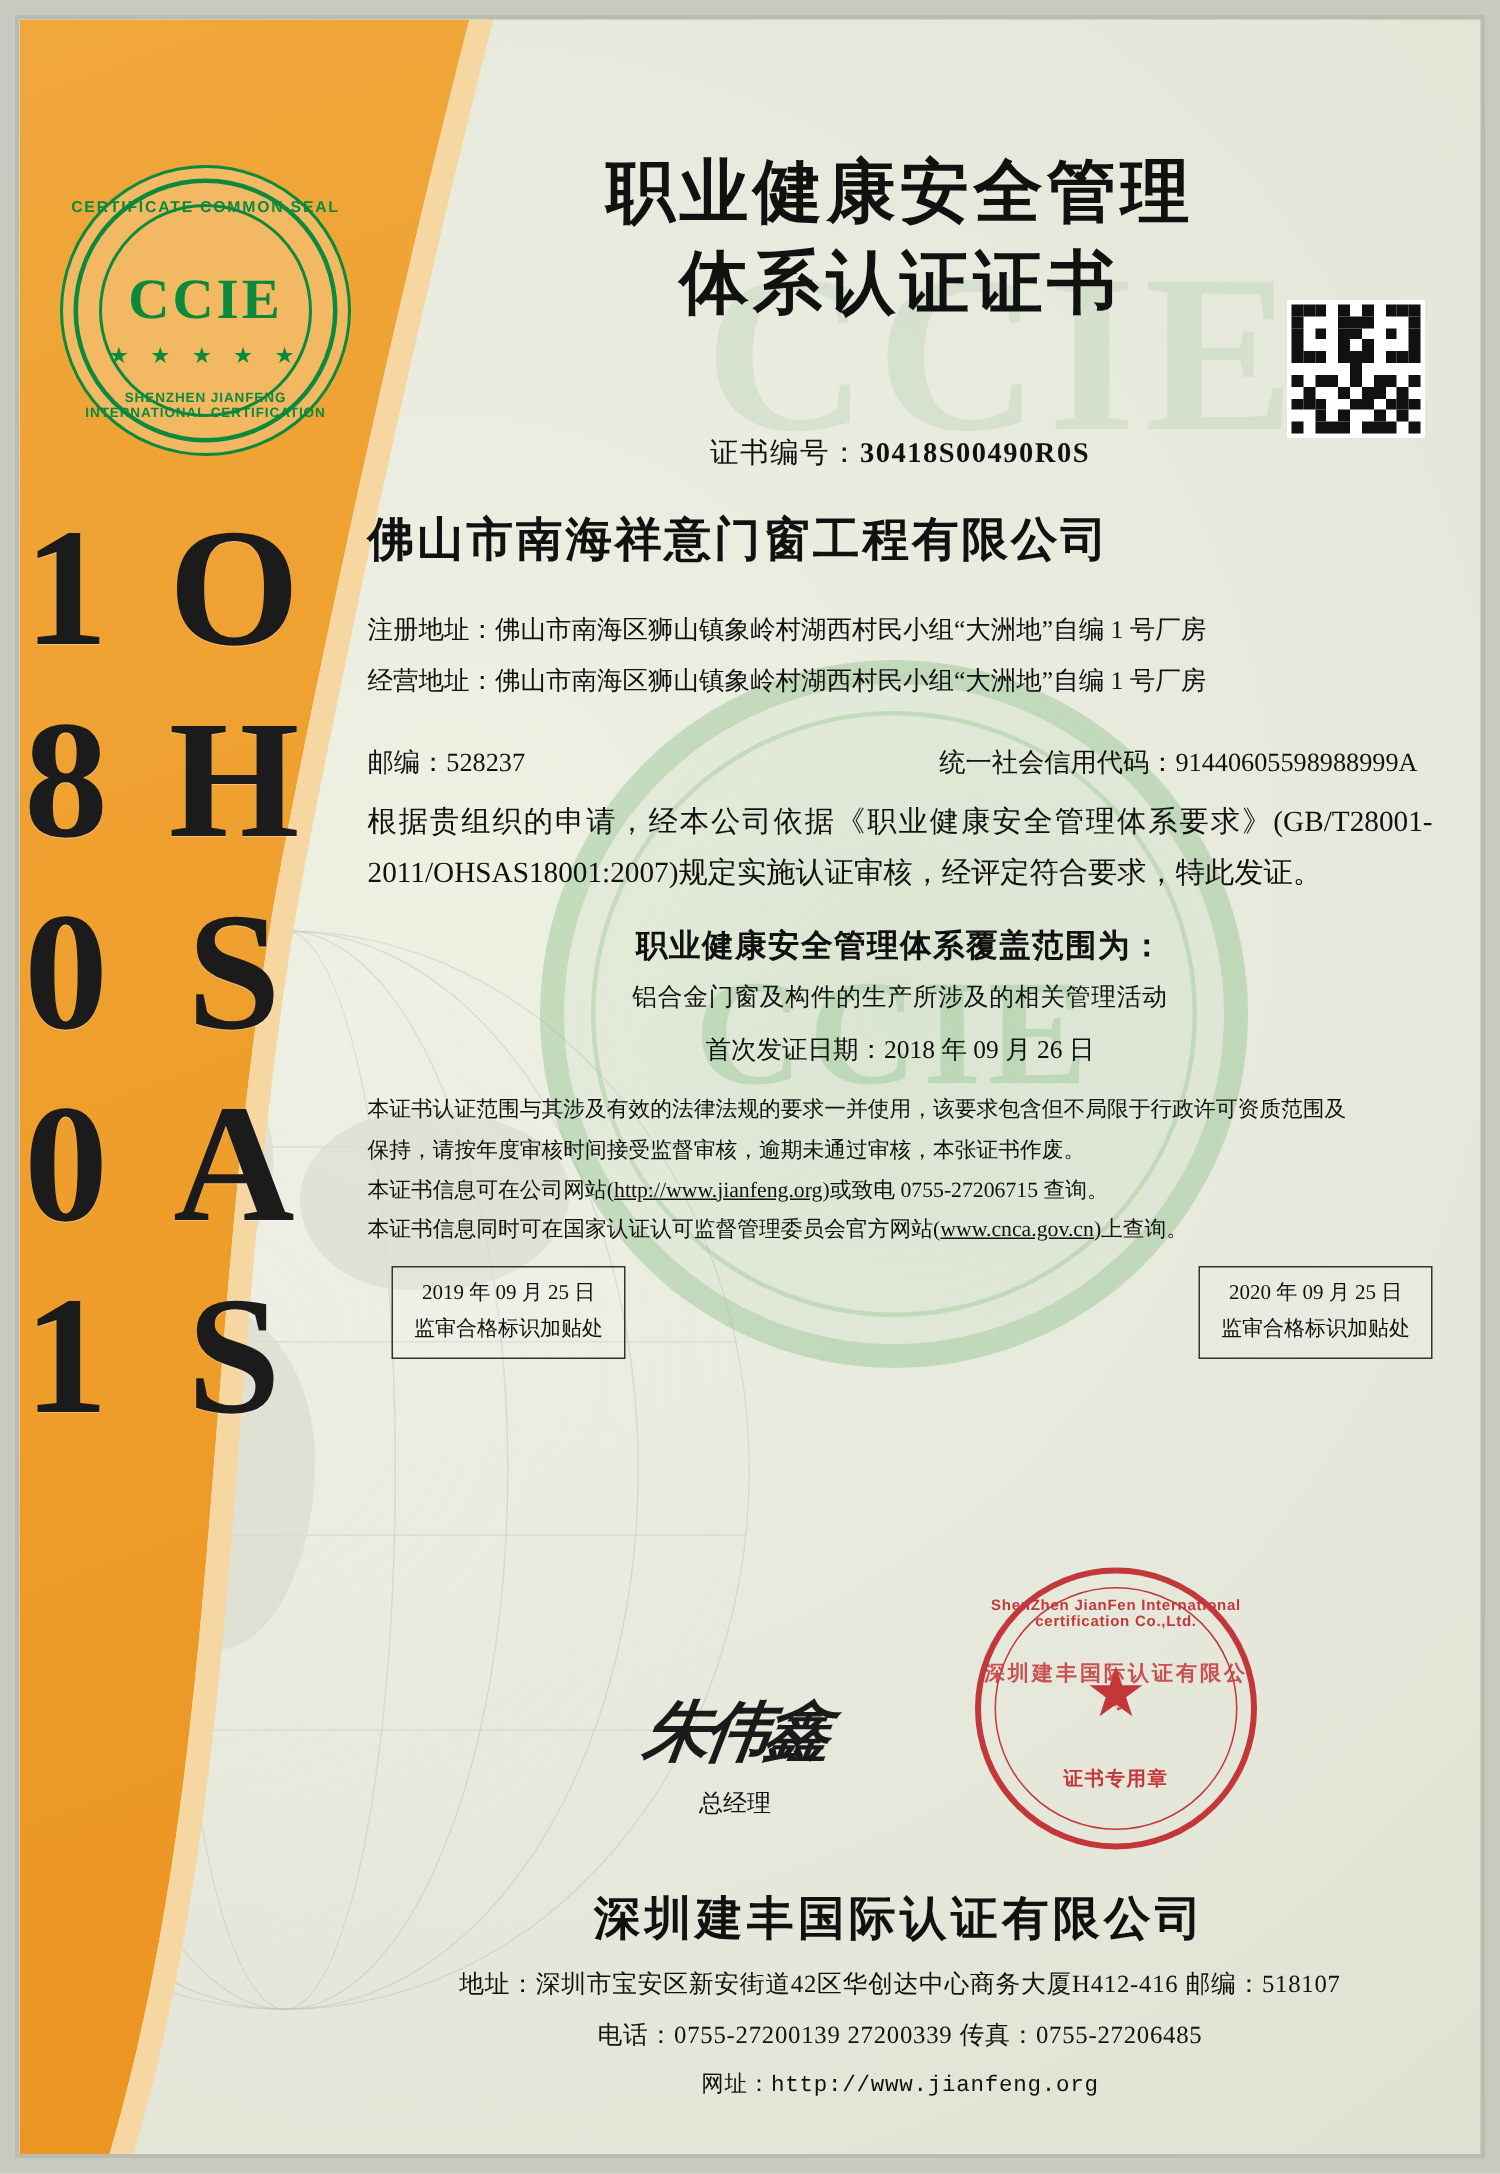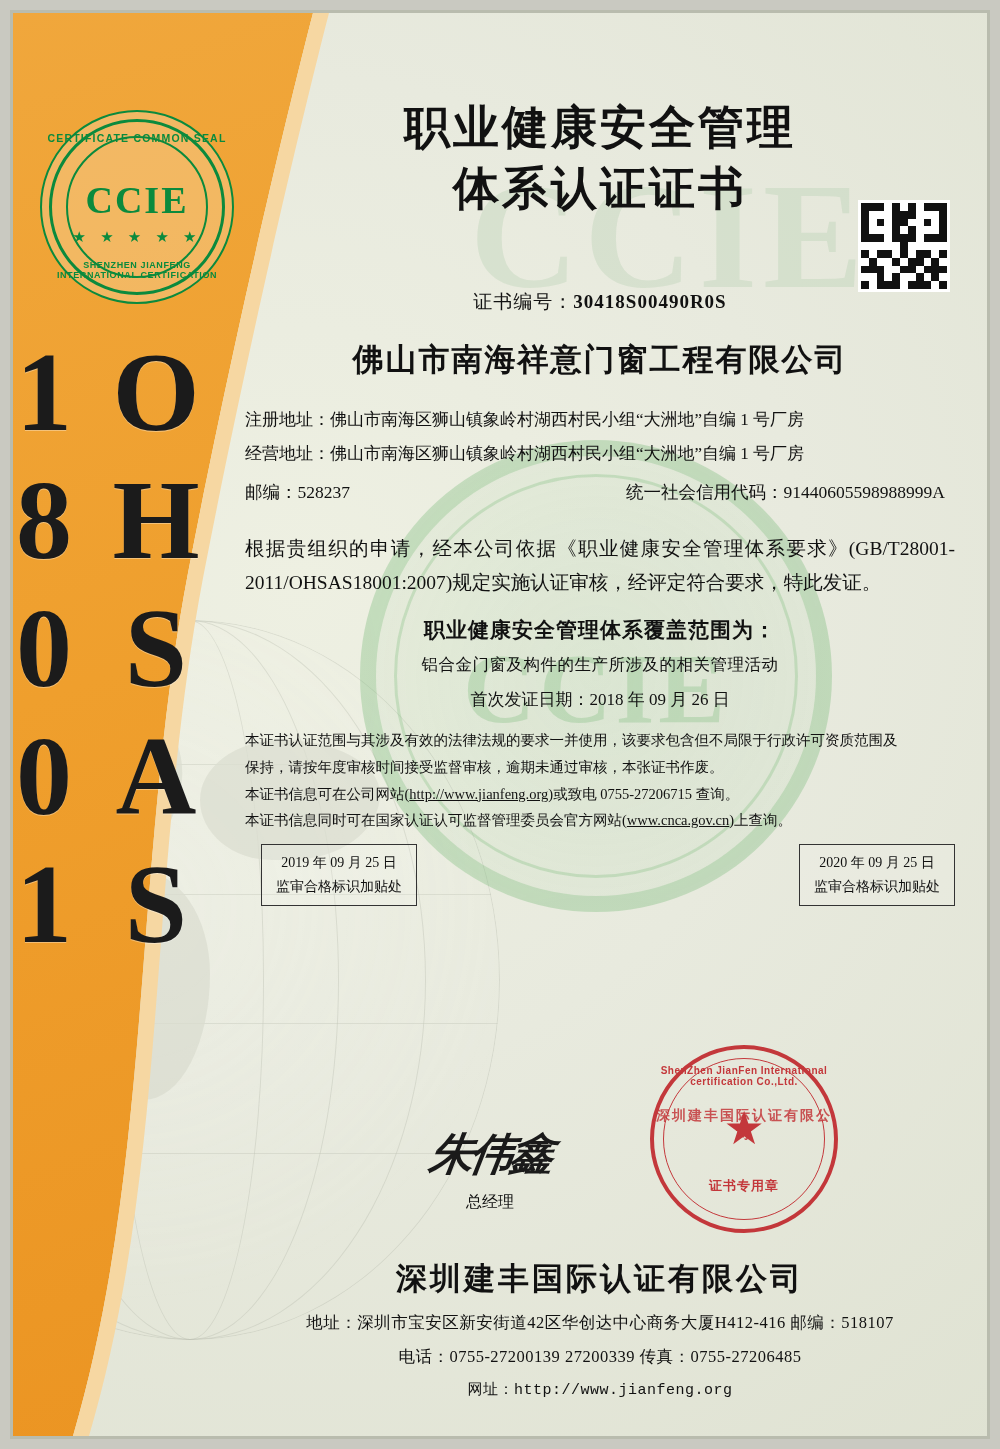--- a/index.html
+++ b/index.html
@@ -119,33 +119,33 @@
     background:#fff;padding:3px;box-sizing:border-box;
   }
   .qr .cellwrap{width:100%;height:100%;display:grid;grid-template-columns:repeat(11,1fr);grid-template-rows:repeat(11,1fr);}
   .qr i{display:block;background:#111;}
   .cert-no{
     margin-top:70px;text-align:center;font-size:19px;color:#111;letter-spacing:1px;
     font-family:"Liberation Serif","DejaVu Serif",serif;
   }
   .cert-no b{font-weight:bold;}
   .company{
-    margin-top:24px;text-align:center;font-size:31px;font-weight:bold;color:#111;
+    margin-top:24px;text-align:left;font-size:31px;font-weight:bold;color:#111;
     font-family:"Liberation Serif","DejaVu Serif",serif;letter-spacing:2px;
   }
   .addr-rows{margin-top:22px;font-size:17px;color:#111;line-height:1.95;font-family:"Liberation Serif","DejaVu Serif",serif;}
   .addr-rows .row{display:flex;}
   .addr-rows .lbl{white-space:nowrap;}
   .kvrow{
-    margin-top:10px;font-size:17.5px;color:#111;display:flex;justify-content:space-between;
+    margin-top:26px;font-size:17.5px;color:#111;display:flex;justify-content:space-between;
     font-family:"Liberation Serif","DejaVu Serif",serif;
   }
   .kvrow .right{margin-right:10px;}
   .para{
-    margin-top:28px;font-size:19.5px;line-height:1.75;color:#111;text-align:justify;
+    margin-top:12px;font-size:19.5px;line-height:1.75;color:#111;text-align:justify;
     font-family:"Liberation Serif","DejaVu Serif",serif;
   }
   .scope-title{
     margin-top:16px;text-align:center;font-size:21px;font-weight:bold;color:#111;
     font-family:"Liberation Serif","DejaVu Serif",serif;letter-spacing:1px;
   }
   .scope-body{
     margin-top:10px;text-align:center;font-size:16.5px;color:#111;
     font-family:"Liberation Serif","DejaVu Serif",serif;letter-spacing:.5px;
   }

